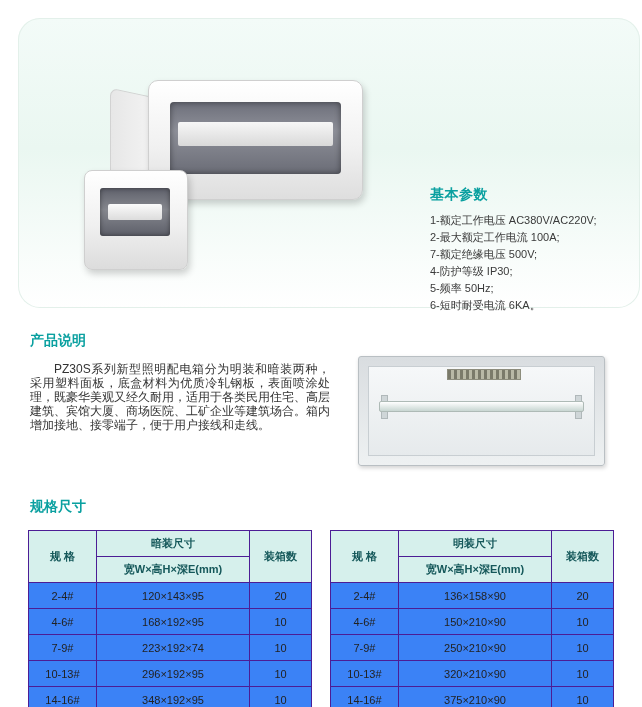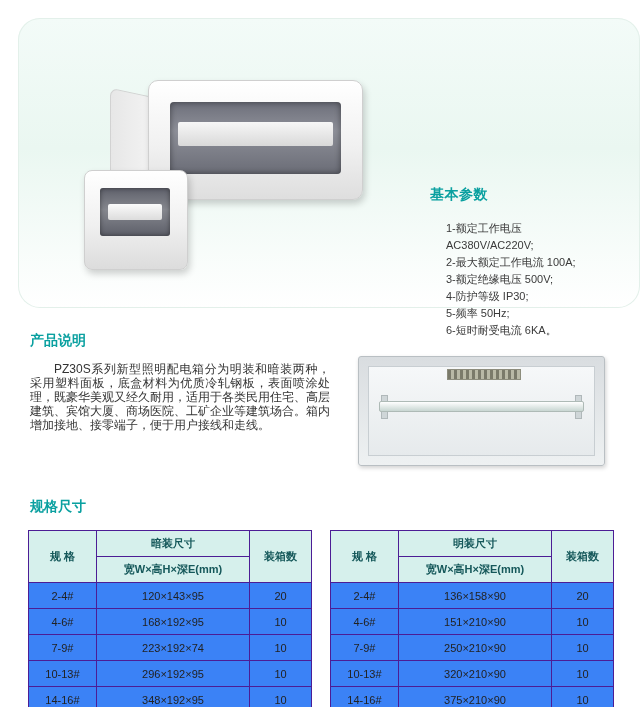--- a/index.html
+++ b/index.html
@@ -72,21 +72,21 @@
   .params{
     position:absolute;left:412px;top:168px;width:196px;
   }
   .params h3{
     margin:0 0 8px 0;font-size:14px;font-weight:bold;color:#0aa0a0;
     letter-spacing:.5px;
   }
   .params li{
     list-style:none;font-size:11px;line-height:17px;color:#3a3a3a;
   }
-  .params ul{margin:16px;padding:0;}
+  .params ul{margin:0;padding:0;}
 
   
   .sec-title{
     position:absolute;font-size:14px;font-weight:bold;color:#0aa0a0;
   }
   #t-desc{left:30px;top:332px;}
   #t-size{left:30px;top:498px;}
 
   .desc{
     position:absolute;left:30px;top:362px;width:300px;
@@ -159,21 +159,21 @@
     <div class="frame"></div>
     <div class="window"></div>
     <div class="slot"></div>
   </div>
 
   <div class="params">
     <h3>基本参数</h3>
     <ul>
       <li>1-额定工作电压 AC380V/AC220V;</li>
       <li>2-最大额定工作电流 100A;</li>
-      <li>3-额定绝缘电压 500V;</li>
+      <li>7-额定绝缘电压 500V;</li>
       <li>4-防护等级 IP30;</li>
       <li>5-频率 50Hz;</li>
       <li>6-短时耐受电流 6KA。</li>
     </ul>
   </div>
 </div>
 
 <div class="sec-title" id="t-desc">产品说明</div>
 <div class="desc">PZ30S系列新型照明配电箱分为明装和暗装两种，采用塑料面板，底盒材料为优质冷轧钢板，表面喷涂处理，既豪华美观又经久耐用，适用于各类民用住宅、高层建筑、宾馆大厦、商场医院、工矿企业等建筑场合。箱内增加接地、接零端子，便于用户接线和走线。</div>
 
@@ -243,21 +243,21 @@
       </tr>
     </thead>
     <tbody>
       <tr>
         <td>2-4#</td>
         <td>136×158×90</td>
         <td>20</td>
       </tr>
       <tr>
         <td>4-6#</td>
-        <td>151×210×90</td>
+        <td>150×210×90</td>
         <td>10</td>
       </tr>
       <tr>
         <td>7-9#</td>
         <td>250×210×90</td>
         <td>10</td>
       </tr>
       <tr>
         <td>10-13#</td>
         <td>320×210×90</td>

